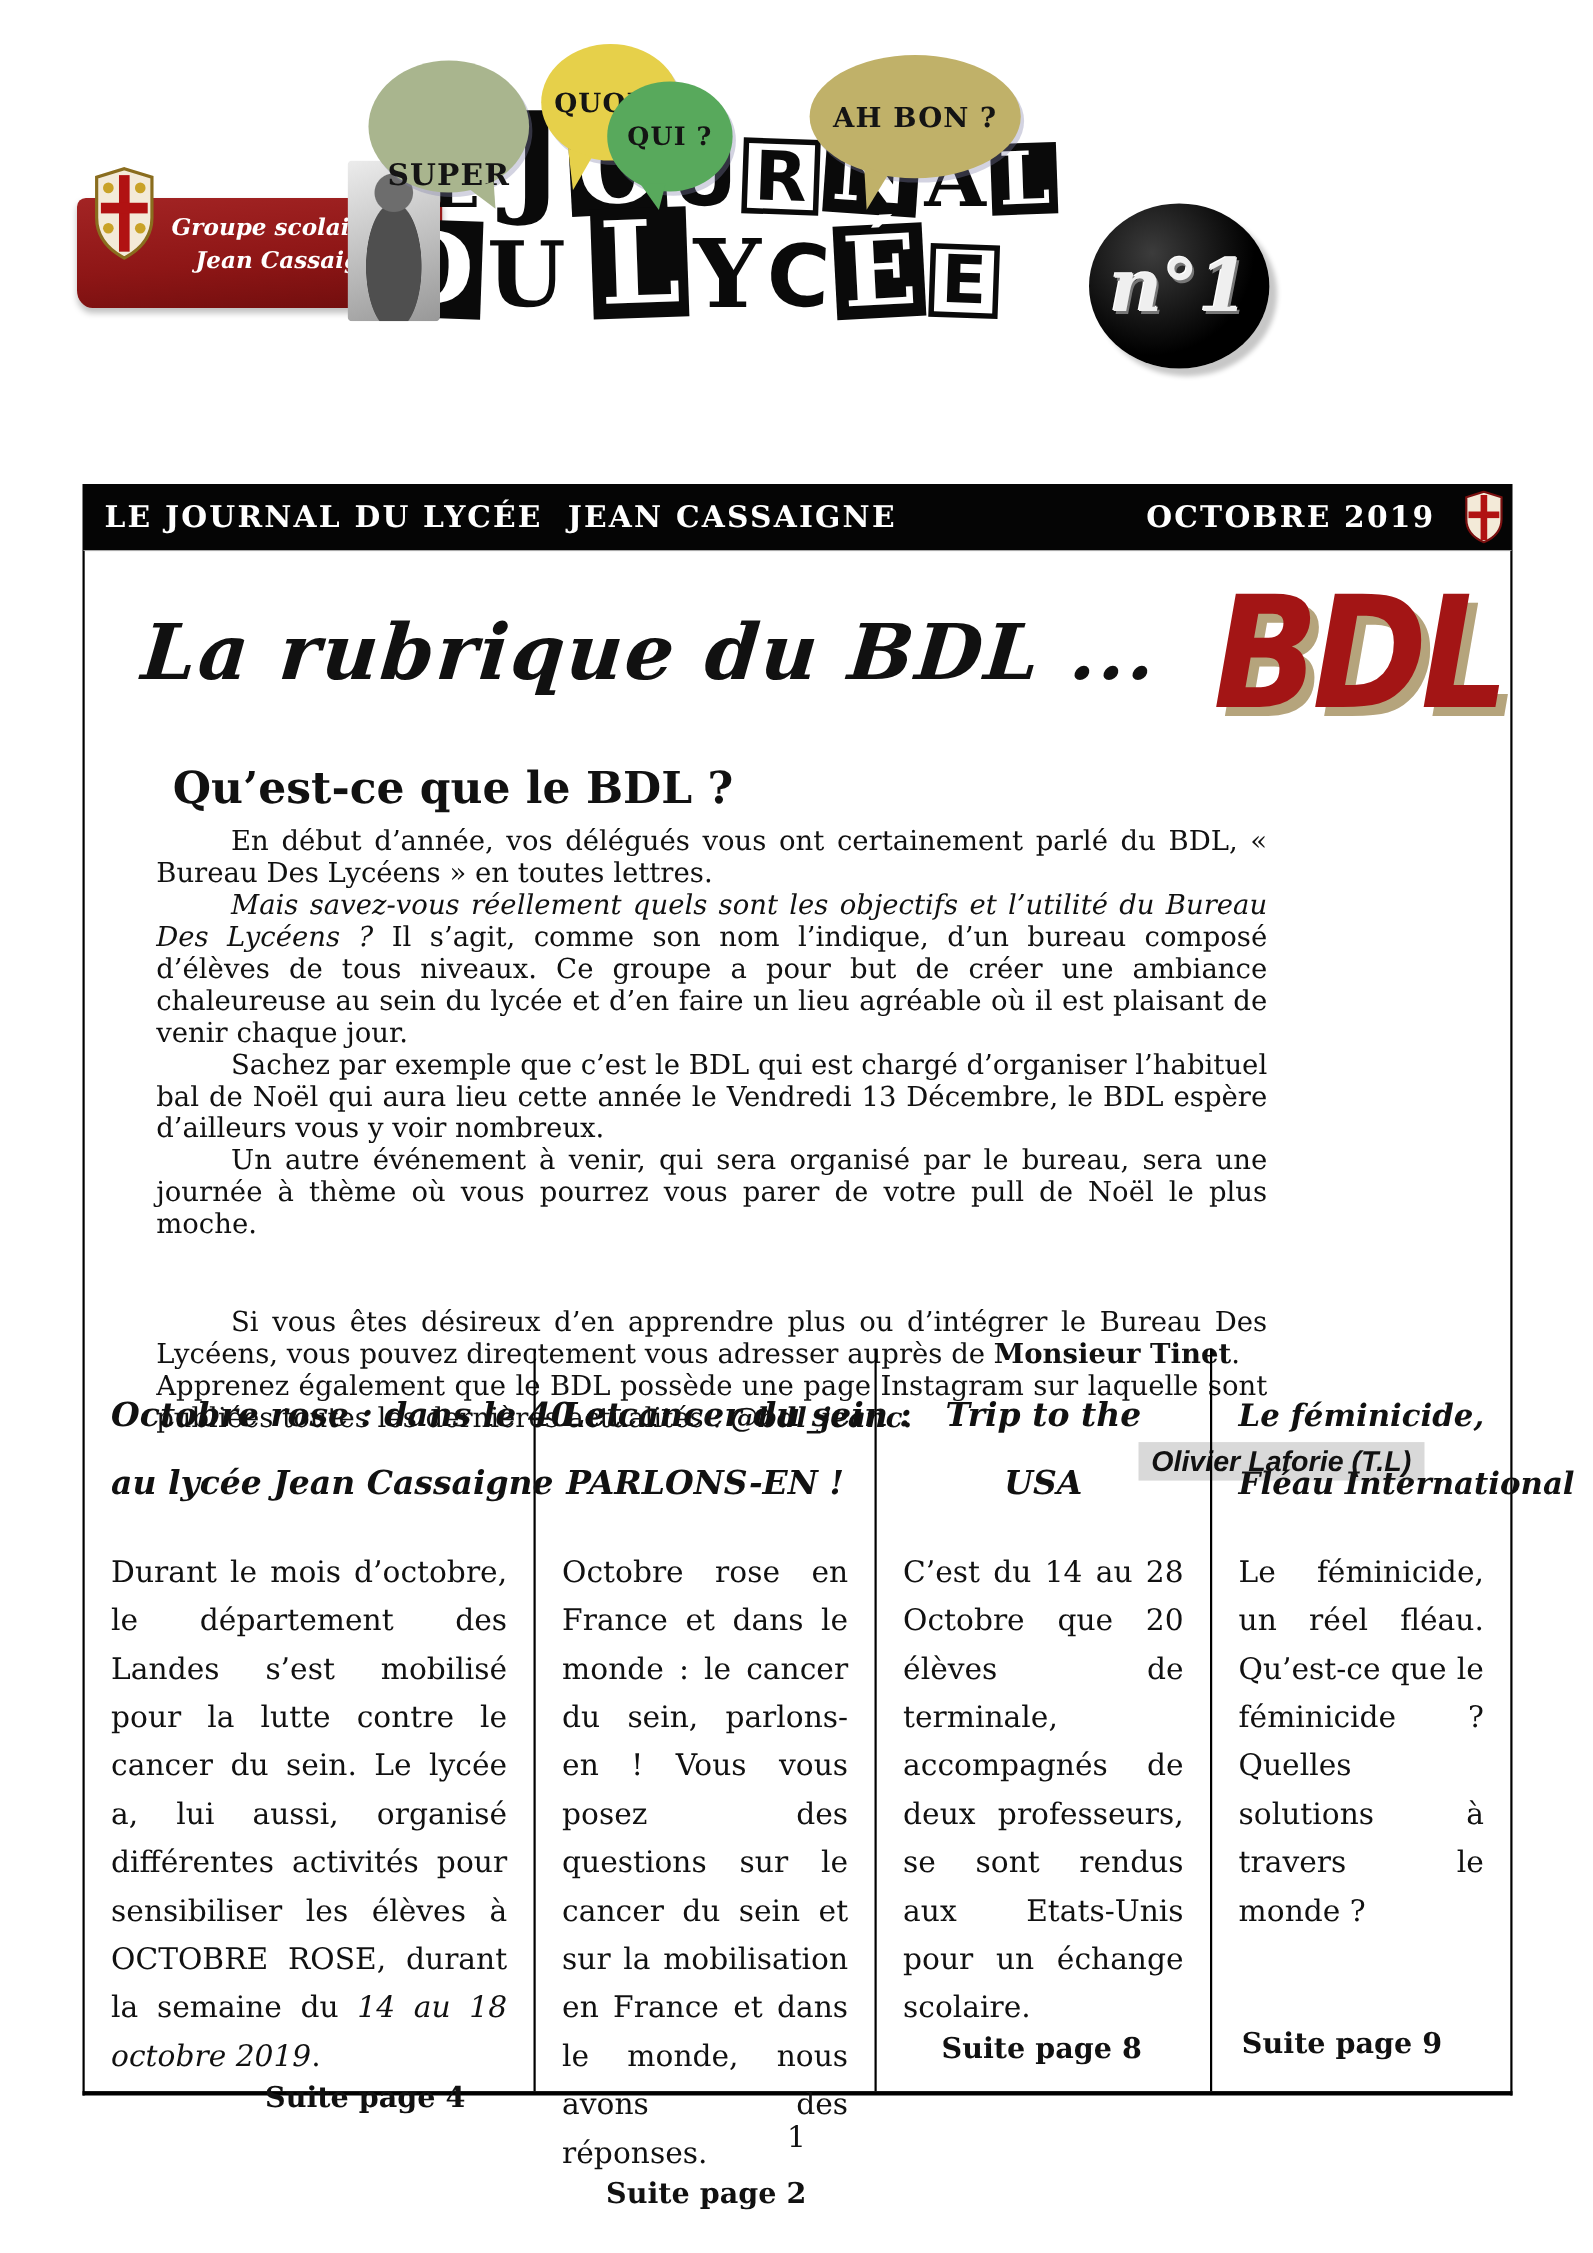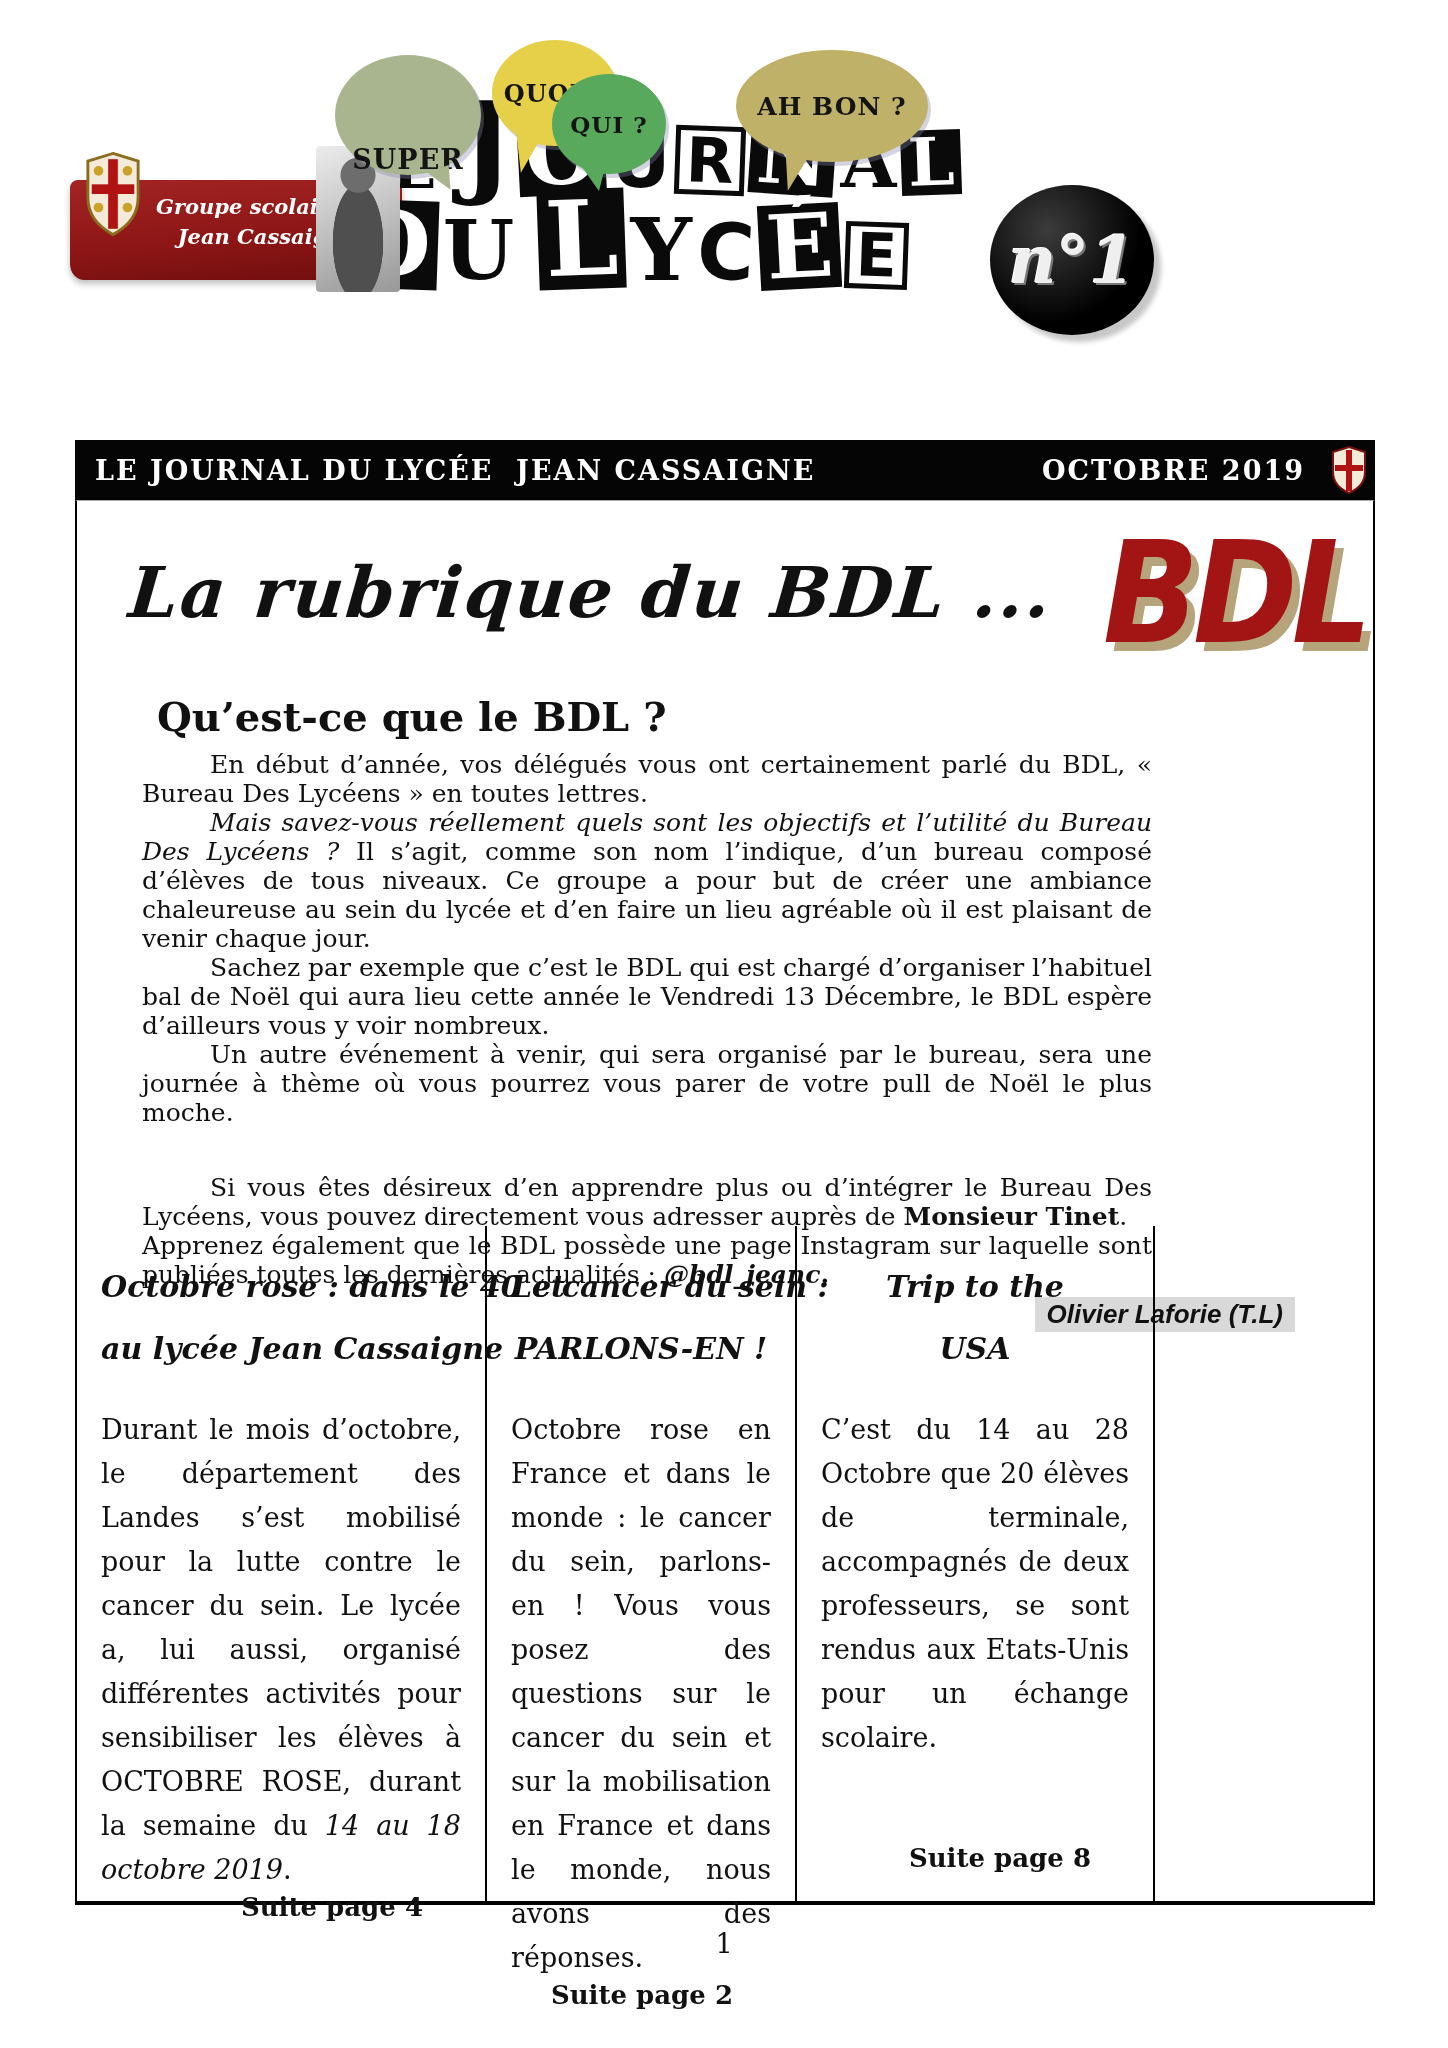--- a/index.html
+++ b/index.html
@@ -77,21 +77,21 @@
   .script { font-family:"DejaVu Serif",serif; font-style:italic; font-weight:bold; }
   .article-script-title { flex:1; text-align:center; font-size:70px; letter-spacing:2px;
             transform:skewX(-5deg); padding-top:38px; white-space:nowrap; }
   .bdl-logo { width:270px; font-family:"DejaVu Sans",sans-serif; font-weight:900; font-style:italic;
             font-size:126px; color:#a31515; text-shadow:8px 8px 0 #b5a47c; letter-spacing:-6px;
             transform:scaleY(1.12); padding-top:8px; }
 
   .article-heading { margin:2px 0 10px 80px; font-size:40px; font-weight:bold; }
   .article-body { margin-left:65px; width:1010px; font-size:25px; line-height:29px; text-align:justify; }
   .article-body p.ind { text-indent:68px; }
-  .article-body p.gap { margin-top:46px; }
+  .article-body p.gap { margin-top:60px; }
   .it { font-style:italic; } .bd { font-weight:bold; } .bdit { font-weight:bold; font-style:italic; }
 
   .sig-row { text-align:right; margin:8px 78px 0 0; }
   .article-signature { display:inline-block; background:#d9d9d9; padding:2px 12px;
             font-family:"Liberation Sans",sans-serif; font-weight:bold; font-style:italic; font-size:26px; }
 
   
   .preview-columns { position:absolute; left:0; right:0; bottom:0; height:675px; display:flex; }
   .col { display:flex; flex-direction:column; padding:0 24px; }
   .col:nth-child(1) { width:410px; border-right:2px solid #000; }
@@ -225,17 +225,25 @@
           <div class="col-footer">Suite page 2</div>
         </div>
         <div class="col">
           <div class="col-title script">
             <div>Trip to the</div>
             <div>USA</div>
           </div>
           <p class="col-body"><span>C’est du 14 au 28 Octobre que 20 élèves de terminale, accompagnés de deux professeurs, se sont rendus aux Etats-Unis pour un échange scolaire.</span></p>
           <div class="col-footer">Suite page 8</div>
         </div>
+        <div class="col">
+          <div class="col-title script">
+            <div>Le féminicide,</div>
+            <div>Fléau International</div>
+          </div>
+          <p class="col-body"><span>Le féminicide, un réel fléau. Qu’est-ce que le féminicide ? Quelles solutions à travers le monde ?</span></p>
+          <div class="col-footer">Suite page 9</div>
+        </div>
       </div>
   </div>
 
   <div class="page-number">1</div>
 </div>
 
 </body></html>

